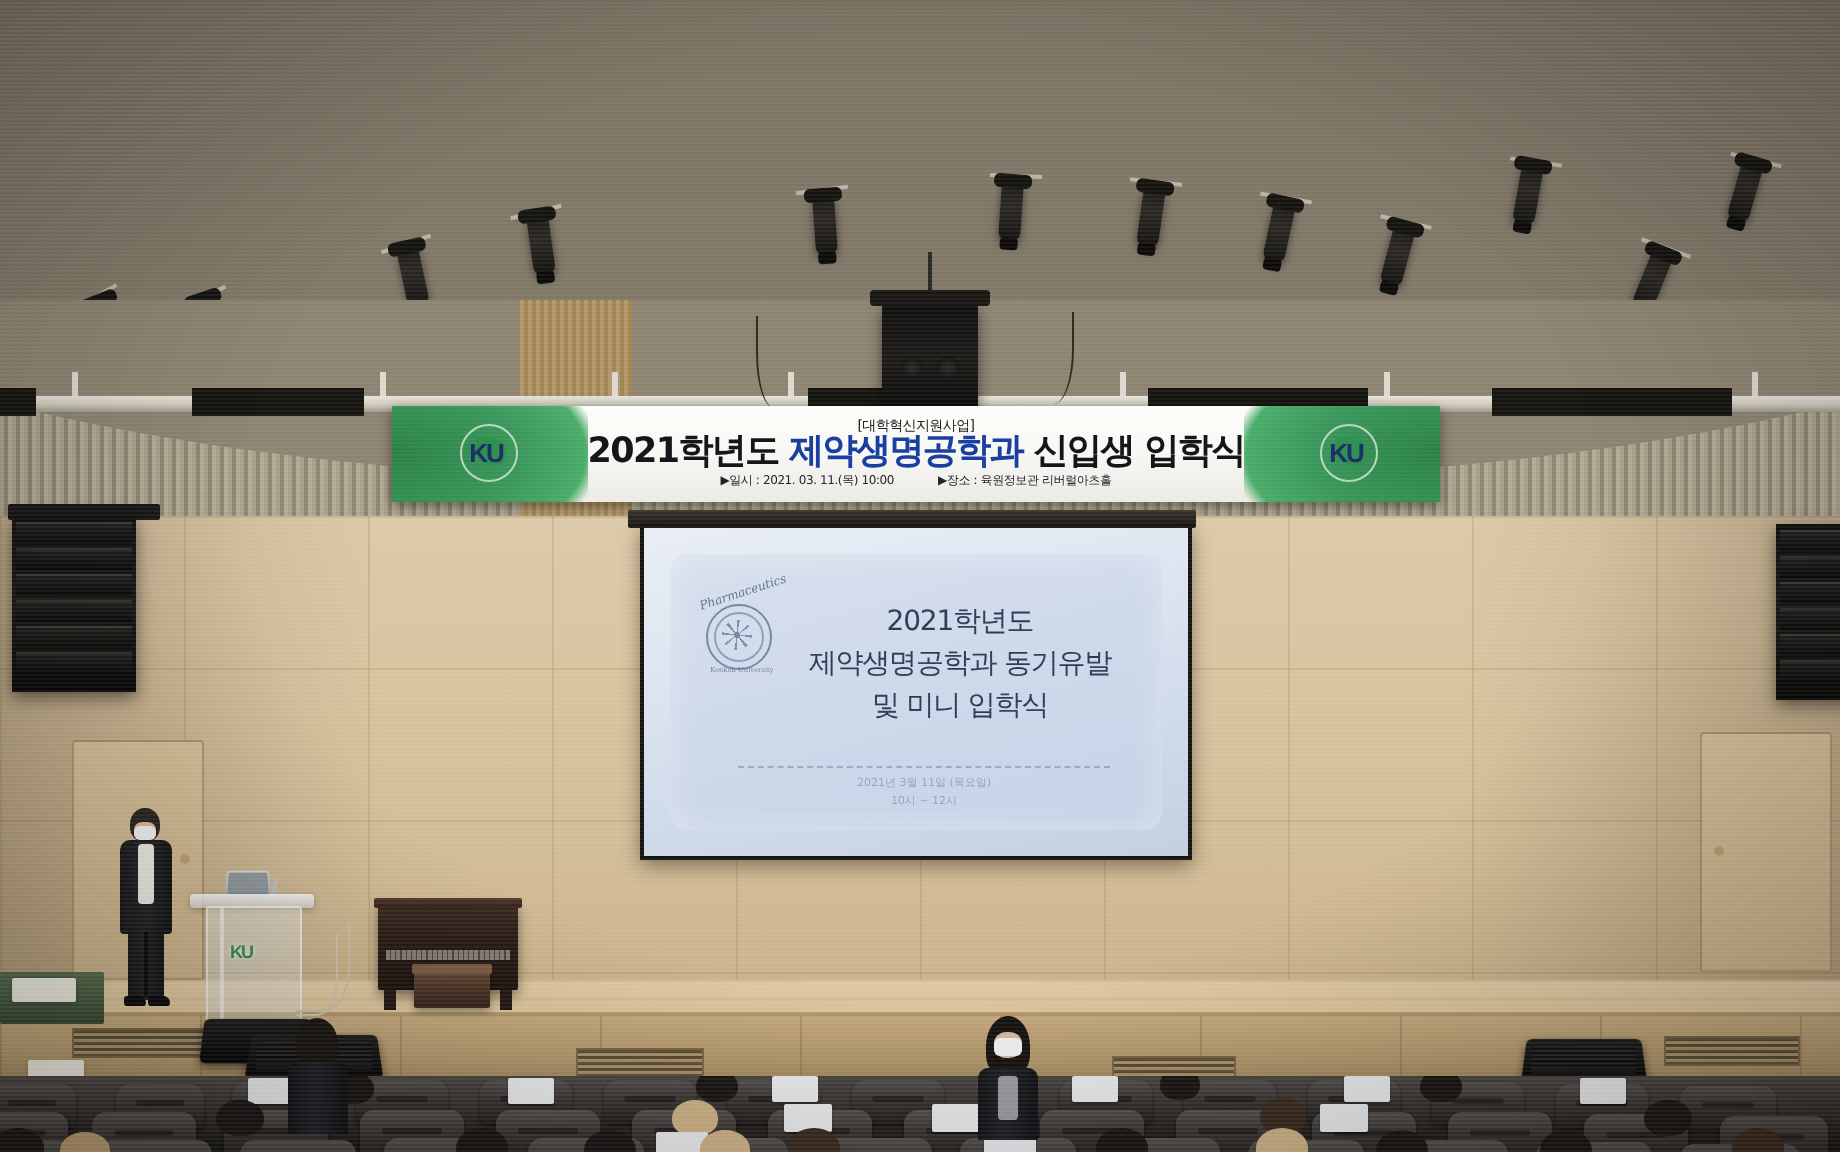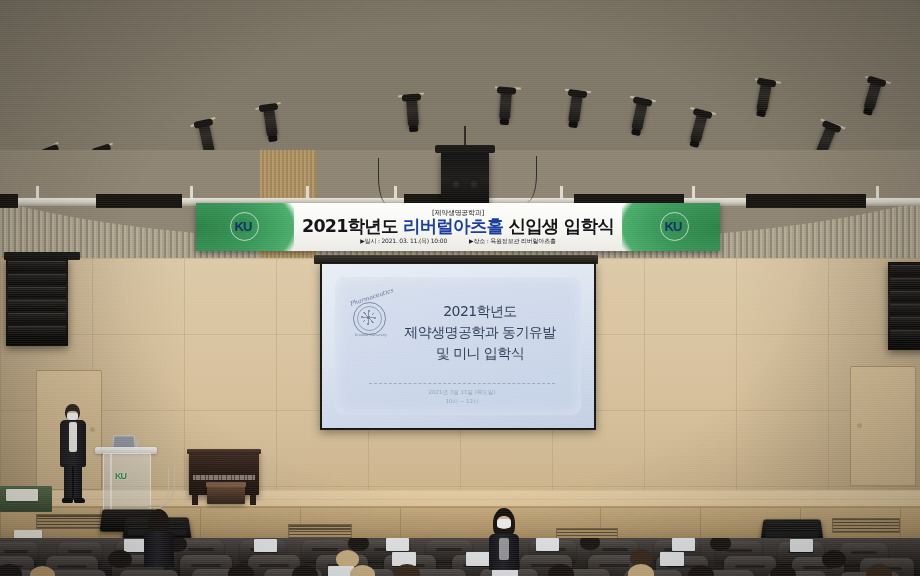--- a/index.html
+++ b/index.html
@@ -656,22 +656,22 @@
       <div class="ku">KU</div>
     </div>
     <div class="blogo r">
       <div class="ring"></div>
       <div class="swoosh"></div>
       <div class="ku">KU</div>
     </div>
 
     <div class="banner-inner">
       <div class="btext">
-        <div class="btag">[제약생명공학과]</div>
-        <div class="btitle"><span>2021학년도</span> <span class="blue">리버럴아츠홀</span> <span>신입생 입학식</span></div>
+        <div class="btag">[대학혁신지원사업]</div>
+        <div class="btitle"><span>2021학년도</span> <span class="blue">제약생명공학과</span> <span>신입생 입학식</span></div>
         <div class="bsub"><span>▶일시 : 2021. 03. 11.(목) 10:00</span><span>▶장소 : 육원정보관 리버럴아츠홀</span></div>
       </div>
     </div>
   </div>
 
   <div class="screen-top"></div>
   <div class="screen-frame">
     <div class="screen">
       <div class="slide">
         <div class="emblem">

